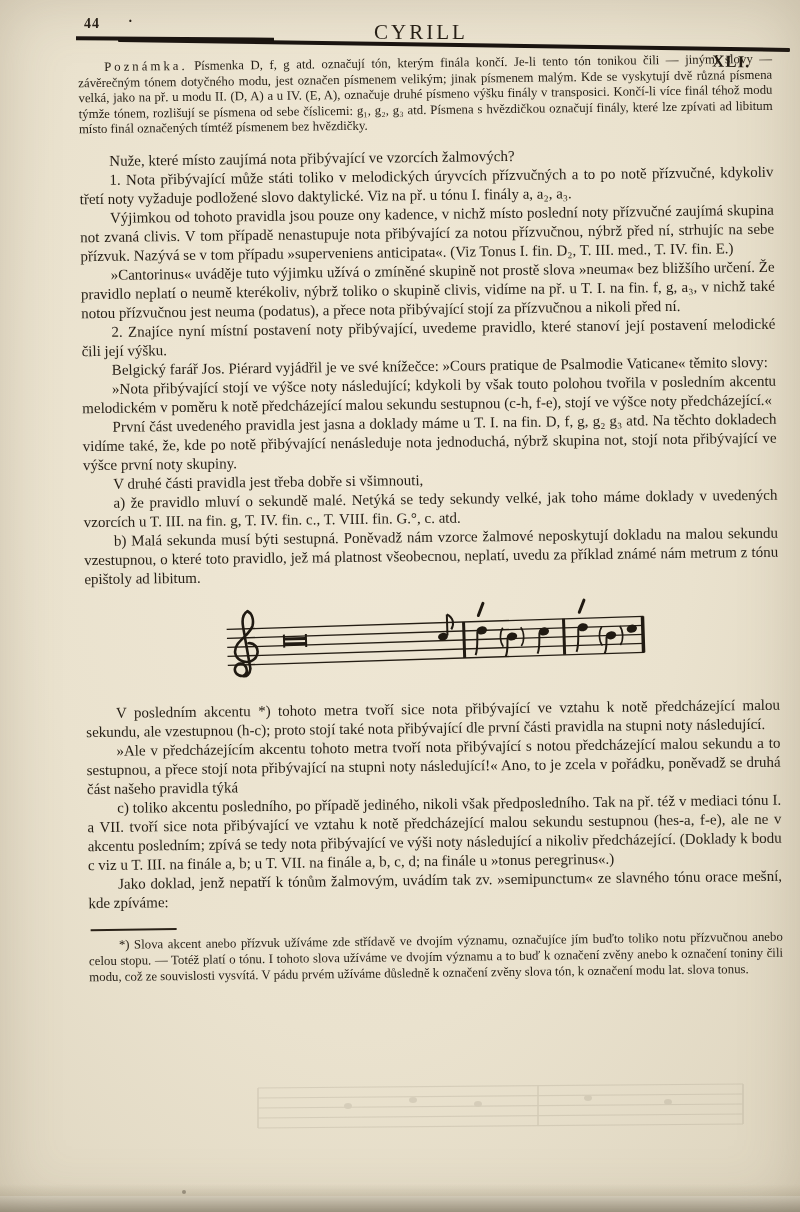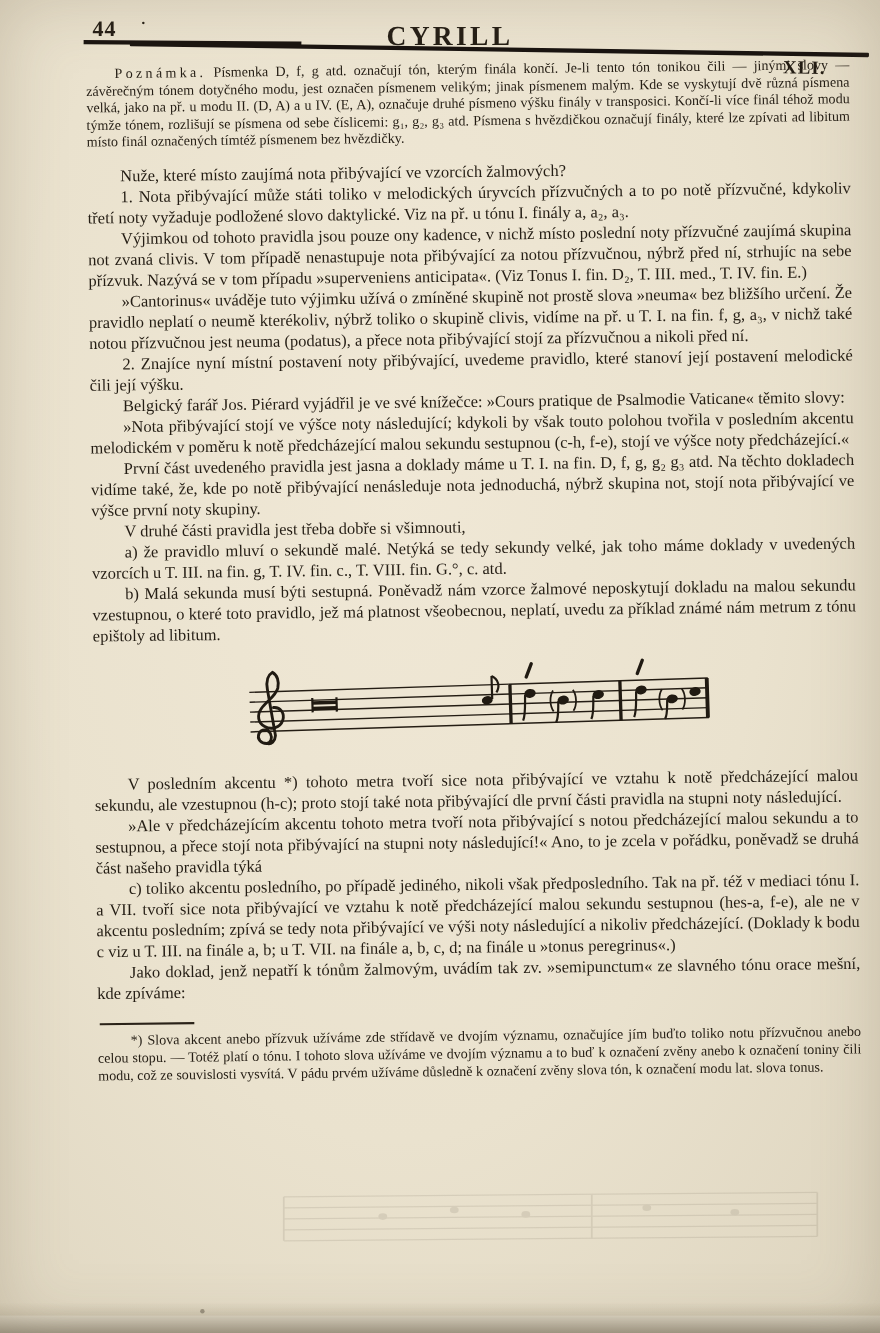--- a/index.html
+++ b/index.html
@@ -9,23 +9,23 @@
     overflow:hidden;
     background:radial-gradient(ellipse at 45% 35%, #f0e8d6 0%, #eae2ce 55%, #ddd4be 100%);
     font-family:"Liberation Serif","DejaVu Serif",serif;
     color:#241d14;
   }
   .page::after{
     content:"";position:absolute;inset:0;pointer-events:none;
     box-shadow:inset 0 0 60px rgba(120,105,80,.25);
   }
   
-  .hdr-num{position:absolute;left:84px;top:16px;font-size:20px;font-weight:bold;letter-spacing:1px;}
+  .hdr-num{position:absolute;left:84px;top:16px;font-size:14px;font-weight:bold;letter-spacing:1px;}
   .hdr-dot{position:absolute;left:128px;top:14px;font-size:14px;font-weight:bold;}
-  .hdr-title{position:absolute;left:324px;top:20px;width:170px;text-align:center;font-size:25px;font-weight:bold;letter-spacing:3px;}
+  .hdr-title{position:absolute;left:336px;top:20px;width:170px;text-align:center;font-size:21px;font-weight:normal;letter-spacing:3px;}
   .hdr-vol{position:absolute;left:712px;top:52px;font-size:17px;font-weight:bold;letter-spacing:1px;transform:rotate(1.2deg);}
   .rule-a{position:absolute;left:76px;top:37px;width:198px;height:4px;background:#1a1410;transform:rotate(.4deg);}
   .rule-b{position:absolute;left:118px;top:43px;width:672px;height:4px;background:#1a1410;transform:rotate(.85deg);border-radius:1px;}
   
   .content{
     position:absolute;left:78px;top:56px;width:694px;
     transform:rotate(-.7deg);transform-origin:50% 0;
     text-align:justify;
     font-size:15px;line-height:19px;
   }

